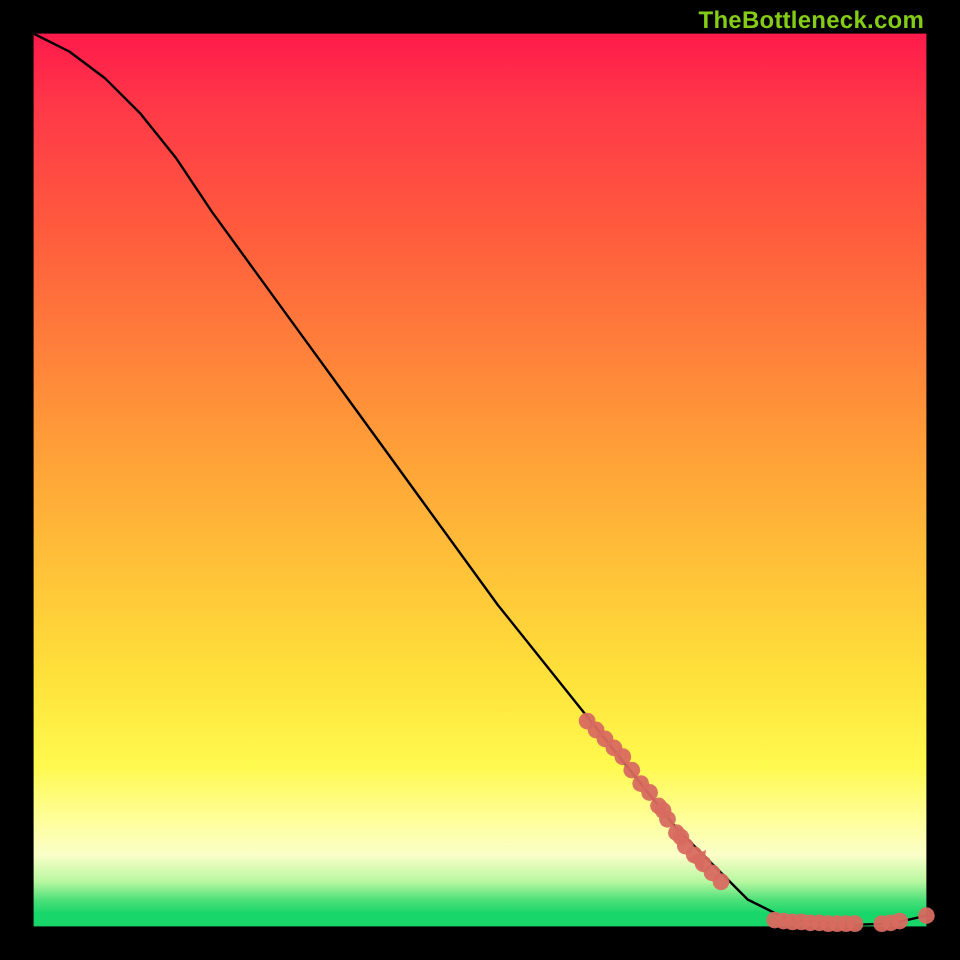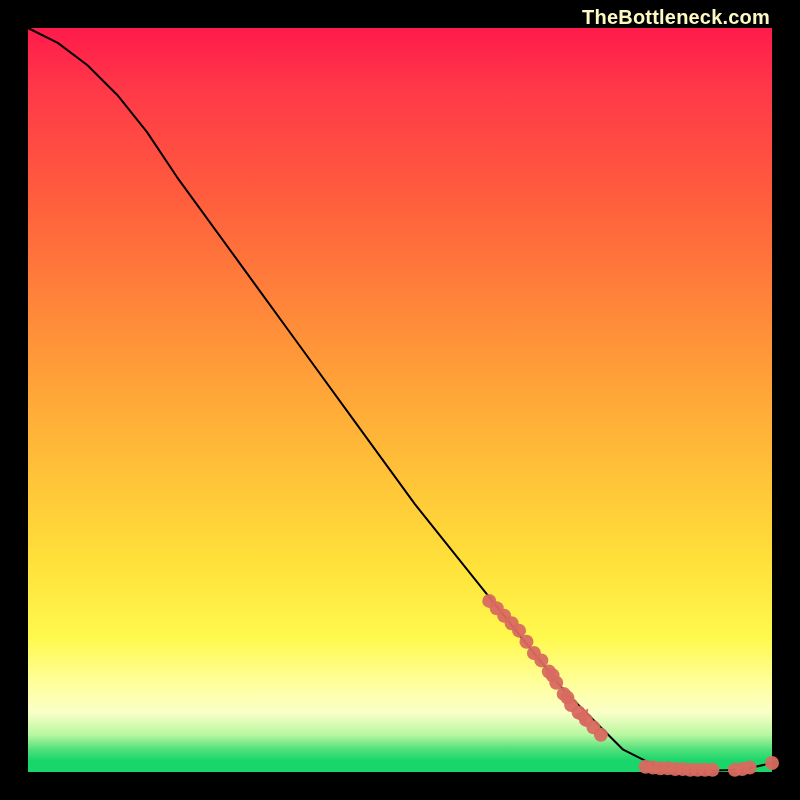--- a/index.html
+++ b/index.html
@@ -39,21 +39,21 @@
       #b8f7a0 95%,
       #4fe07a 97%,
       #19d66a 98.5%,
       #19d66a 100%
     );
   }
   .watermark {
     position: absolute;
     top: 6px;
     right: 30px;
-    color: #fef9c3;
+    color: #84cc16;
     font-size: 20px;
     font-weight: 600;
     letter-spacing: 0.2px;
     user-select: none;
   }
   svg.overlay {
     position: absolute;
     left: 28px;
     top: 28px;
     width: 744px;

